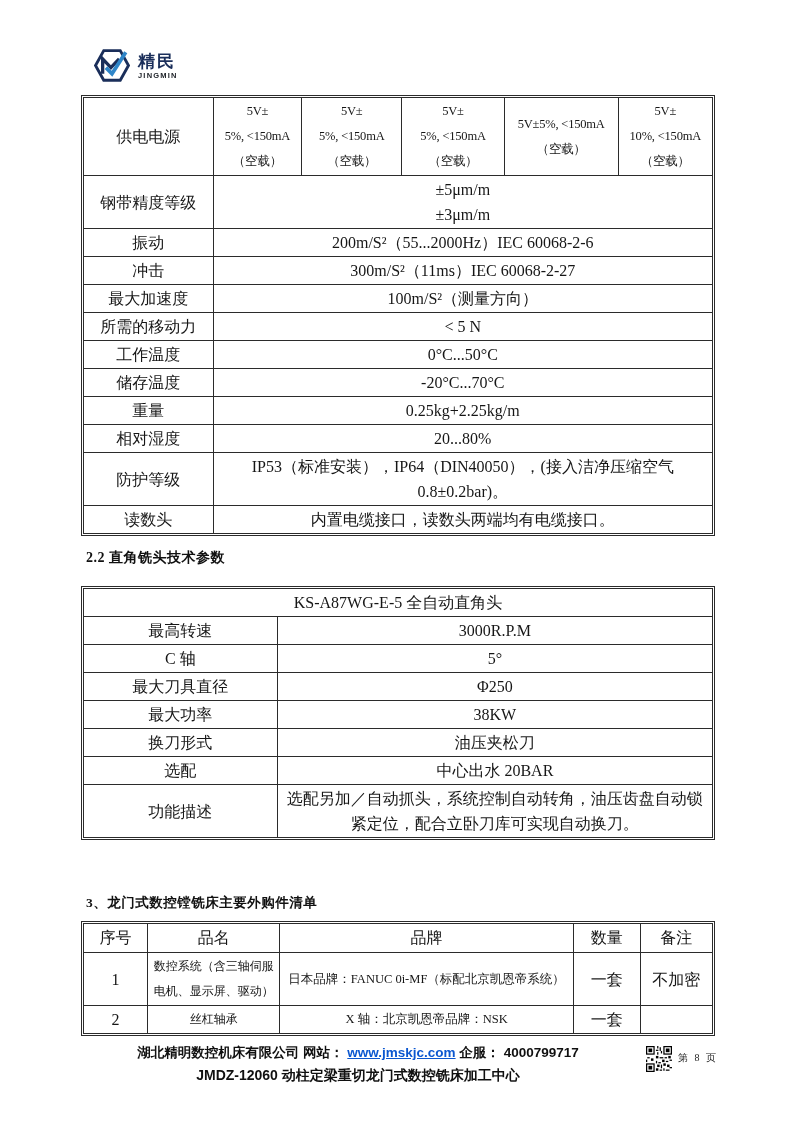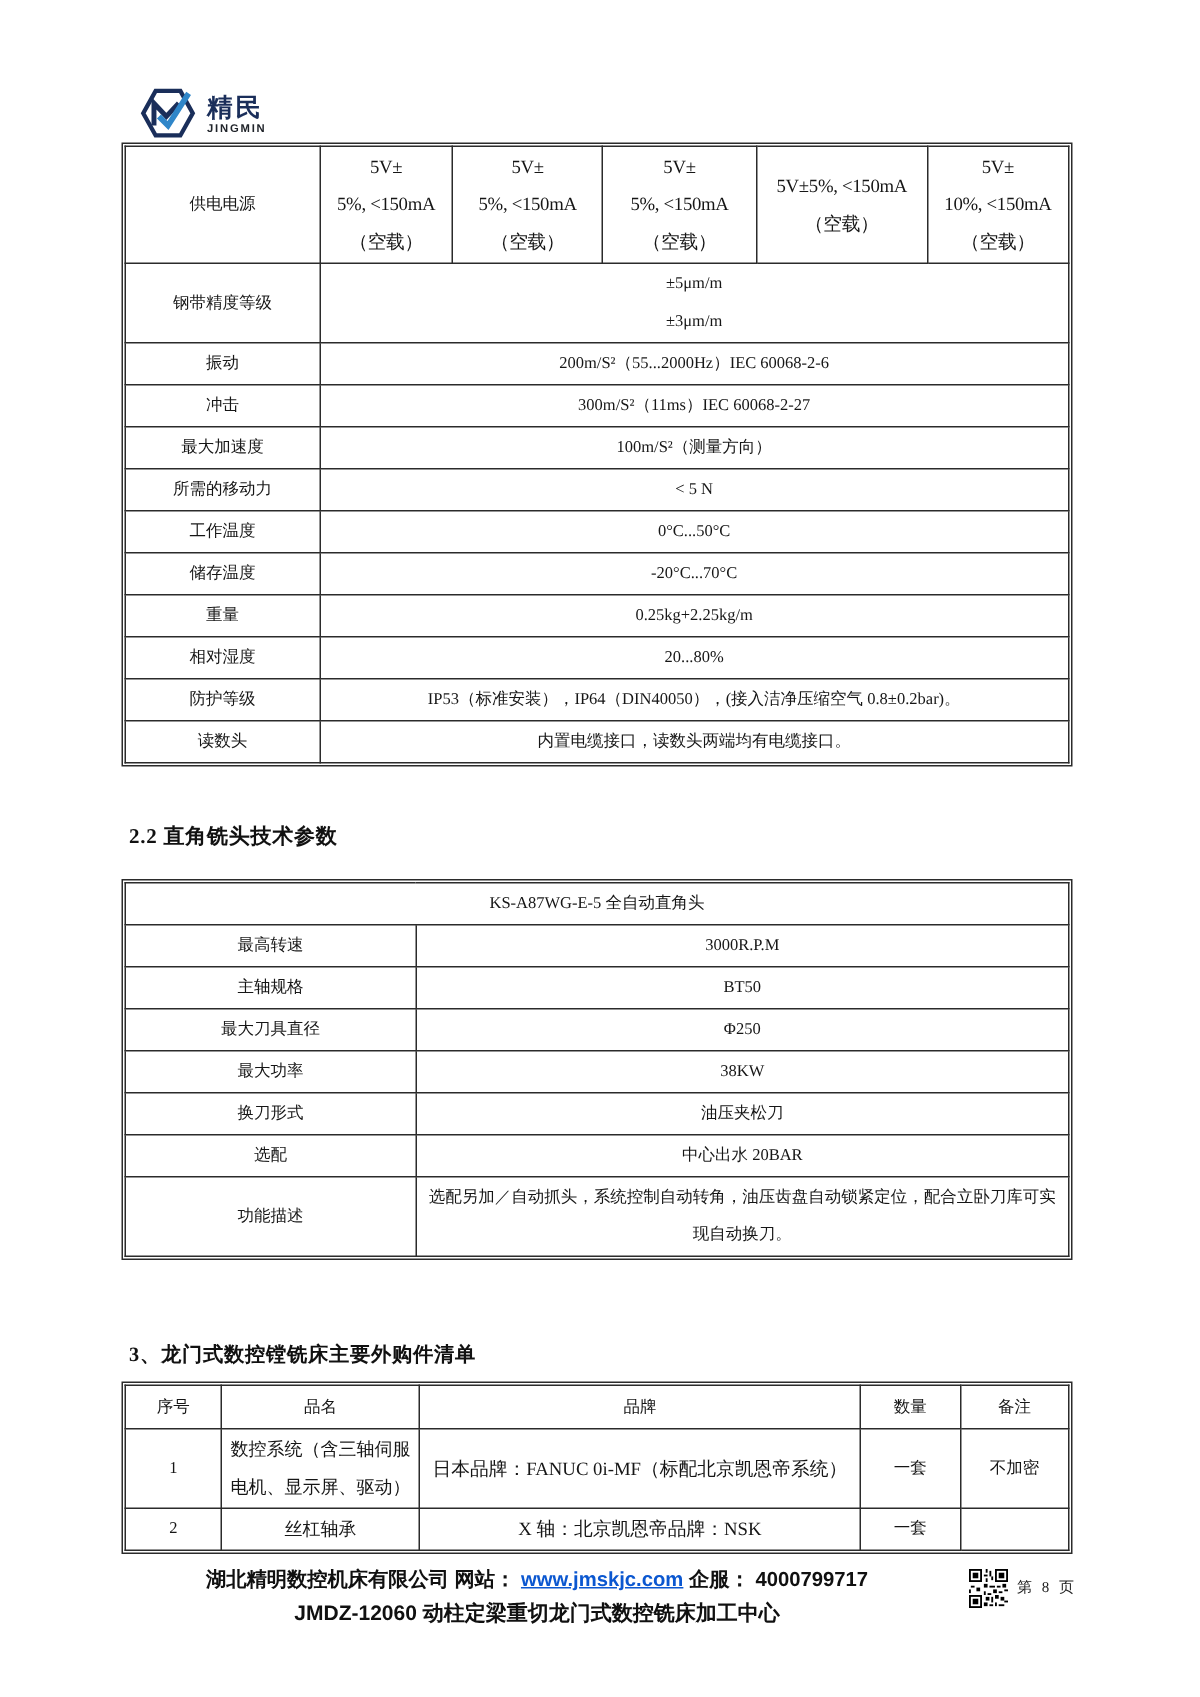--- a/index.html
+++ b/index.html
@@ -4,34 +4,34 @@
 <style>
   * { box-sizing: border-box; }
   html,body { margin:0; padding:0; }
   body {
     width:800px; height:1131px; position:relative; background:#ffffff;
     font-family:"Liberation Serif", serif; color:#161616;
   }
   .page { position:absolute; inset:0; overflow:hidden; }
 
   
-  .logo { position:absolute; left:92px; top:54px; display:flex; align-items:center; }
+  .logo { position:absolute; left:92px; top:44px; display:flex; align-items:center; }
   .logo-text { margin-left:6px; line-height:1; }
   .logo-cn { font-size:17px; font-weight:700; color:#1a2e5a; letter-spacing:2px; font-family:"Liberation Sans",sans-serif; }
   .logo-en { font-size:7.5px; font-weight:700; color:#20242a; letter-spacing:1.2px; font-family:"Liberation Sans",sans-serif; margin-top:2px; }
 
   
   table {
     border-collapse:collapse; table-layout:fixed; width:630px;
     border:1px solid #2b2b2b; outline:1px solid #2b2b2b; outline-offset:1.5px;
     background:#fff;
   }
   td {
     border:1px solid #2b2b2b; text-align:center; vertical-align:middle;
-    font-size:11px; line-height:25px; padding:1px 6px; overflow:hidden;
+    font-size:16px; line-height:25px; padding:1px 6px; overflow:hidden;
   }
   .pre { white-space:pre-line; }
   .small { font-size:12.5px; letter-spacing:-0.2px; padding:1px 2px; }
 
   .table1 { position:absolute; left:83px; top:97px; }
   .table2 { position:absolute; left:83px; top:588px; }
   .table3 { position:absolute; left:83px; top:923px; }
   .t3-head td { line-height:26px; }
   .t3-name { font-size:12px; padding:1px 4px; }
   .t3-brand { font-size:12.5px; padding:1px 4px; }
@@ -155,22 +155,22 @@
       </colgroup>
     <tbody>
         <tr>
       <td colspan="2">KS-A87WG-E-5 全自动直角头</td>
     </tr>
     <tr>
       <td>最高转速</td>
       <td>3000R.P.M</td>
     </tr>
     <tr>
-      <td>主轴规格</td>
-      <td>BT50</td>
+      <td>C 轴</td>
+      <td>5°</td>
     </tr>
     <tr>
       <td>最大刀具直径</td>
       <td>Φ250</td>
     </tr>
     <tr>
       <td>最大功率</td>
       <td>38KW</td>
     </tr>
     <tr>

